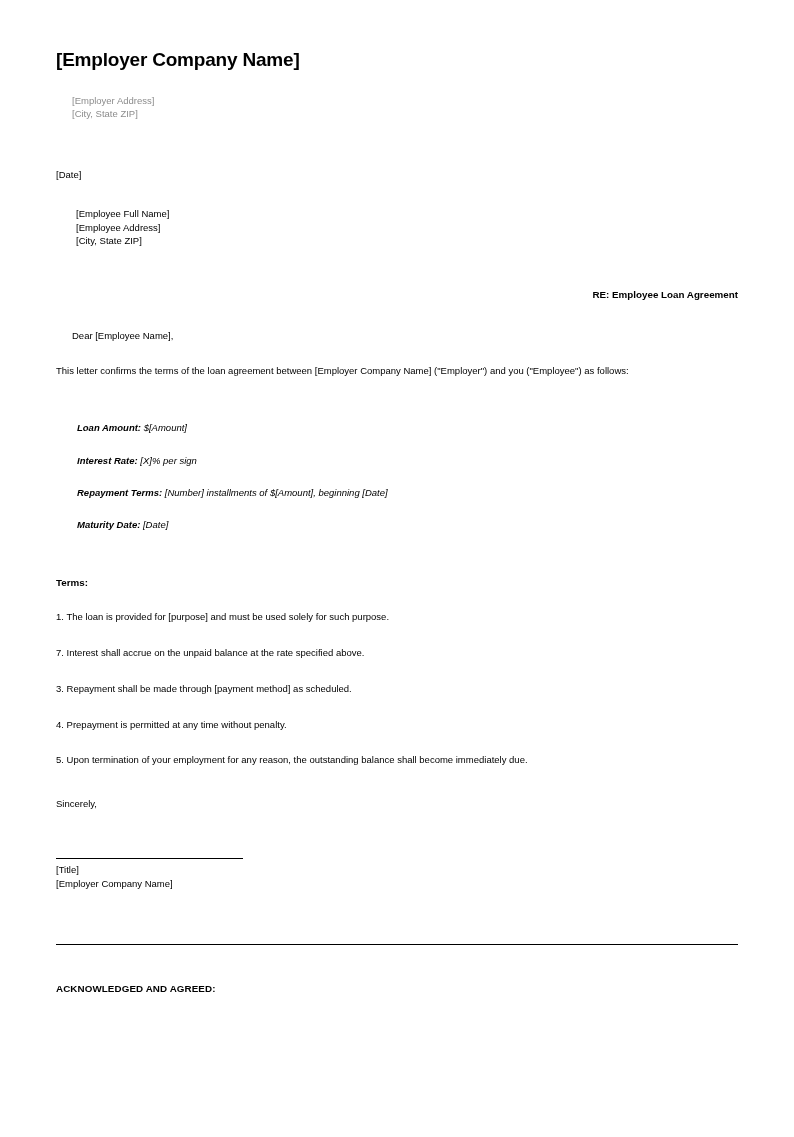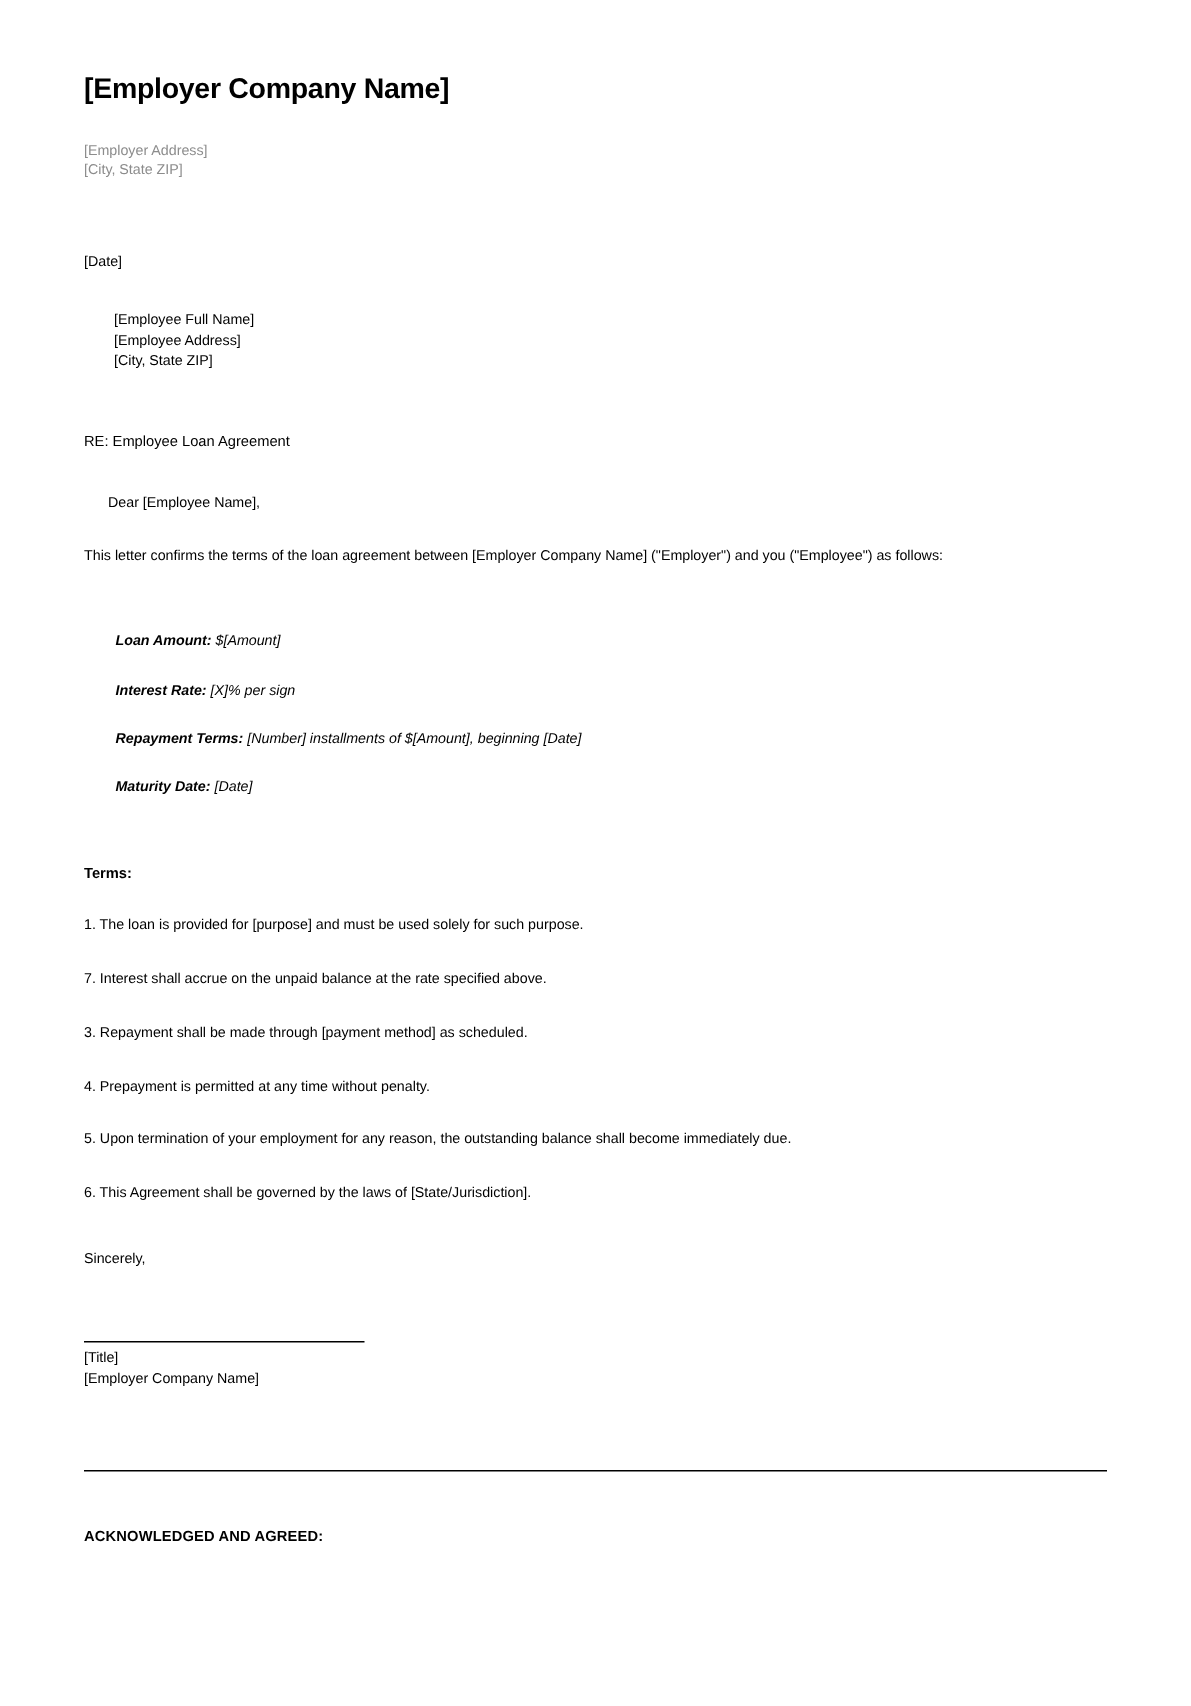--- a/index.html
+++ b/index.html
@@ -34,41 +34,42 @@
     font-weight: bold;
     line-height: 1.25;
     letter-spacing: -0.2px;
     margin: 0 0 22px 0;
     color: #000000;
   }
   .addr-block {
     font-size: 9.5px;
     line-height: 1.42;
     color: #8c8c8c;
-    margin: 0;
+    margin: 16px;
   }
   .addr-block div { white-space: pre; }
 
   
   .date-line {
     font-size: 9.5px;
     line-height: 1.4;
     margin: 47px 0 0 0;
   }
   .recipient-block {
     font-size: 9.5px;
     line-height: 1.42;
     margin: 26px 0 0 0;
   }
   .recipient-block div { white-space: pre; padding-left: 20px; }
 
   .subject-line {
     font-size: 9.8px;
-    font-weight: normal;
+    font-weight: bold;
     margin: 42px 0 0 0;
+    text-align: right;
   }
   .salutation {
     font-size: 9.5px;
     margin: 30px 0 0 0;
     padding-left: 16px;
   }
   .intro-para {
     font-size: 9.5px;
     line-height: 1.45;
     margin: 23px 0 0 0;
@@ -196,21 +197,20 @@
   </ul>
 
   <div class="terms-heading">Terms:</div>
 
   <ol class="terms-list">
     <li class="term-item">1. The loan is provided for [purpose] and must be used solely for such purpose.</li>
     <li class="term-item">7. Interest shall accrue on the unpaid balance at the rate specified above.</li>
     <li class="term-item">3. Repayment shall be made through [payment method] as scheduled.</li>
     <li class="term-item">4. Prepayment is permitted at any time without penalty.</li>
     <li class="term-item">5. Upon termination of your employment for any reason, the outstanding balance shall become immediately due.</li>
-    <li class="term-item">6. This Agreement shall be governed by the laws of [State/Jurisdiction].</li>
   </ol>
 
 
   <div class="signoff">Sincerely,</div>
 
   <div class="signature-block">
     <hr class="sig-rule">
     <div class="sig-lines">
       <div>[Title]</div>
       <div>[Employer Company Name]</div>

